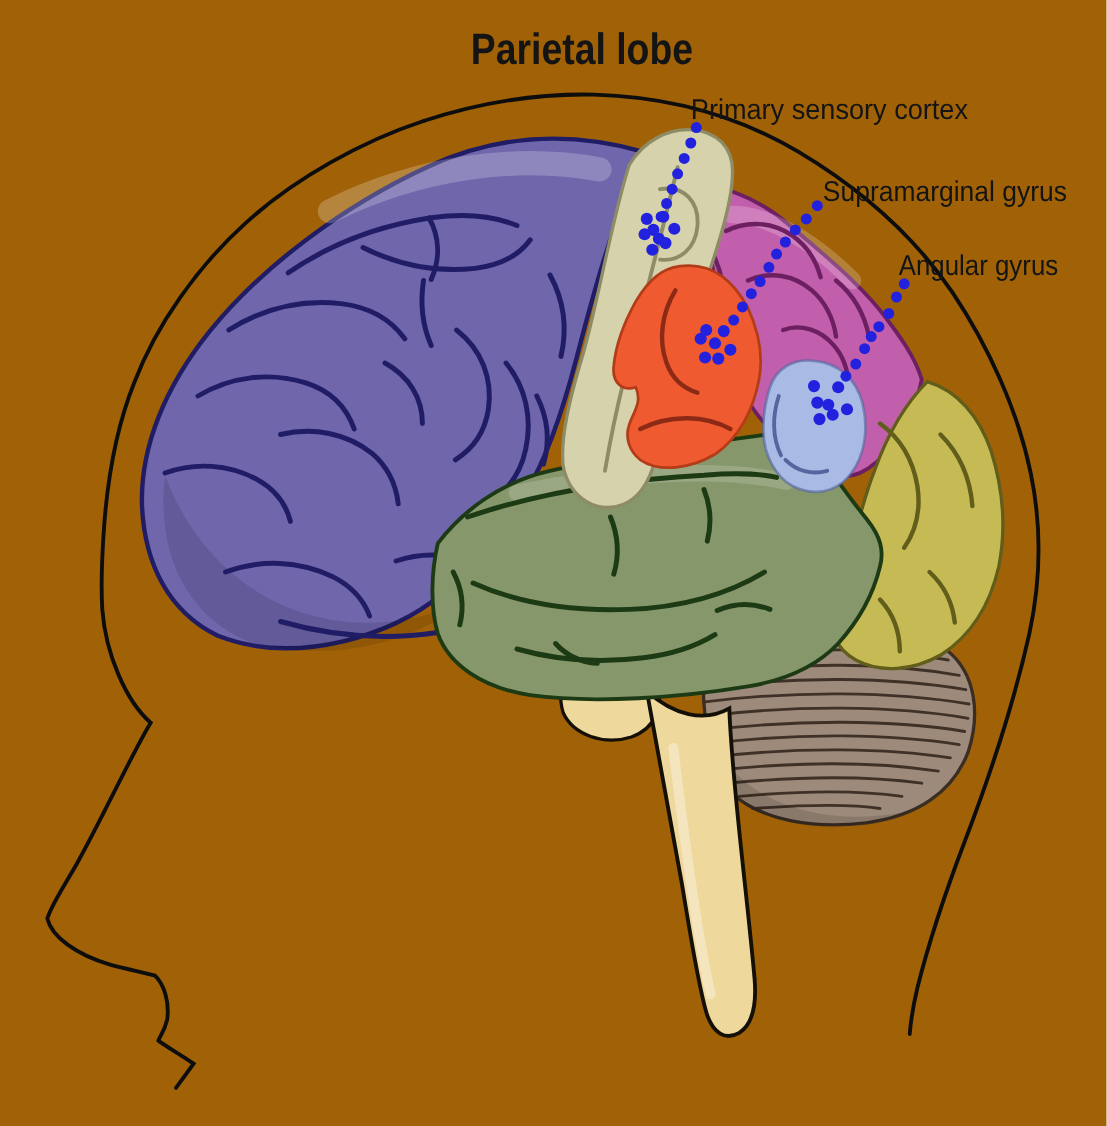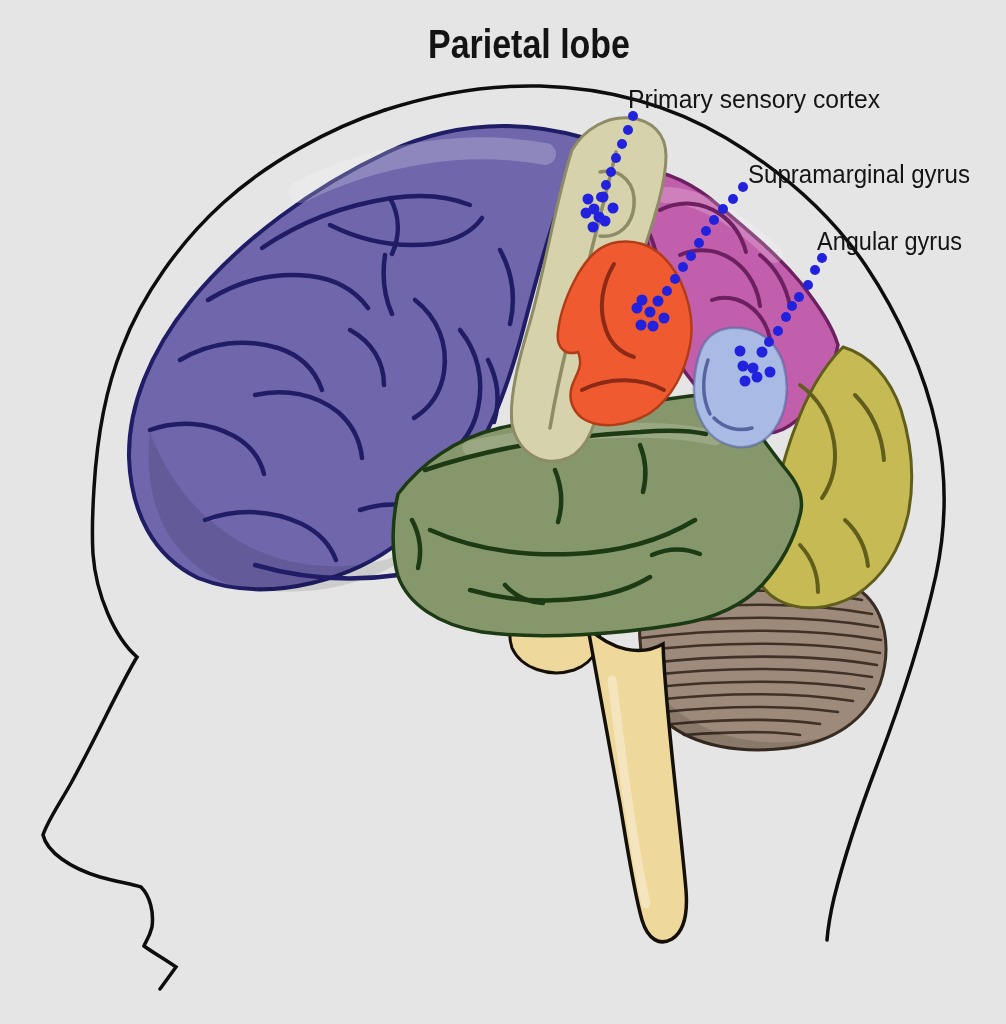--- a/index.html
+++ b/index.html
@@ -1,16 +1,16 @@
 <!DOCTYPE html>
 <html><head>
 <meta charset="utf-8">
 <style>
   html,body{margin:0;padding:0;background:#fff;}
-  .stage{position:relative;width:1006px;height:1024px;background:#e5e5e5;overflow:hidden;
+  .stage{position:relative;width:1006px;height:1024px;background:#a16207;overflow:hidden;
          font-family:"Liberation Sans",sans-serif;}
   svg{display:block}
   .ttl{font-family:"Liberation Sans",sans-serif;font-weight:bold;font-size:40px;}
   .lbl{font-family:"Liberation Sans",sans-serif;font-size:26px;}
   .sulci{fill:none;stroke-linecap:round;stroke-linejoin:round;}
 </style>
 </head>
 <body>
 
 <div class="stage">

